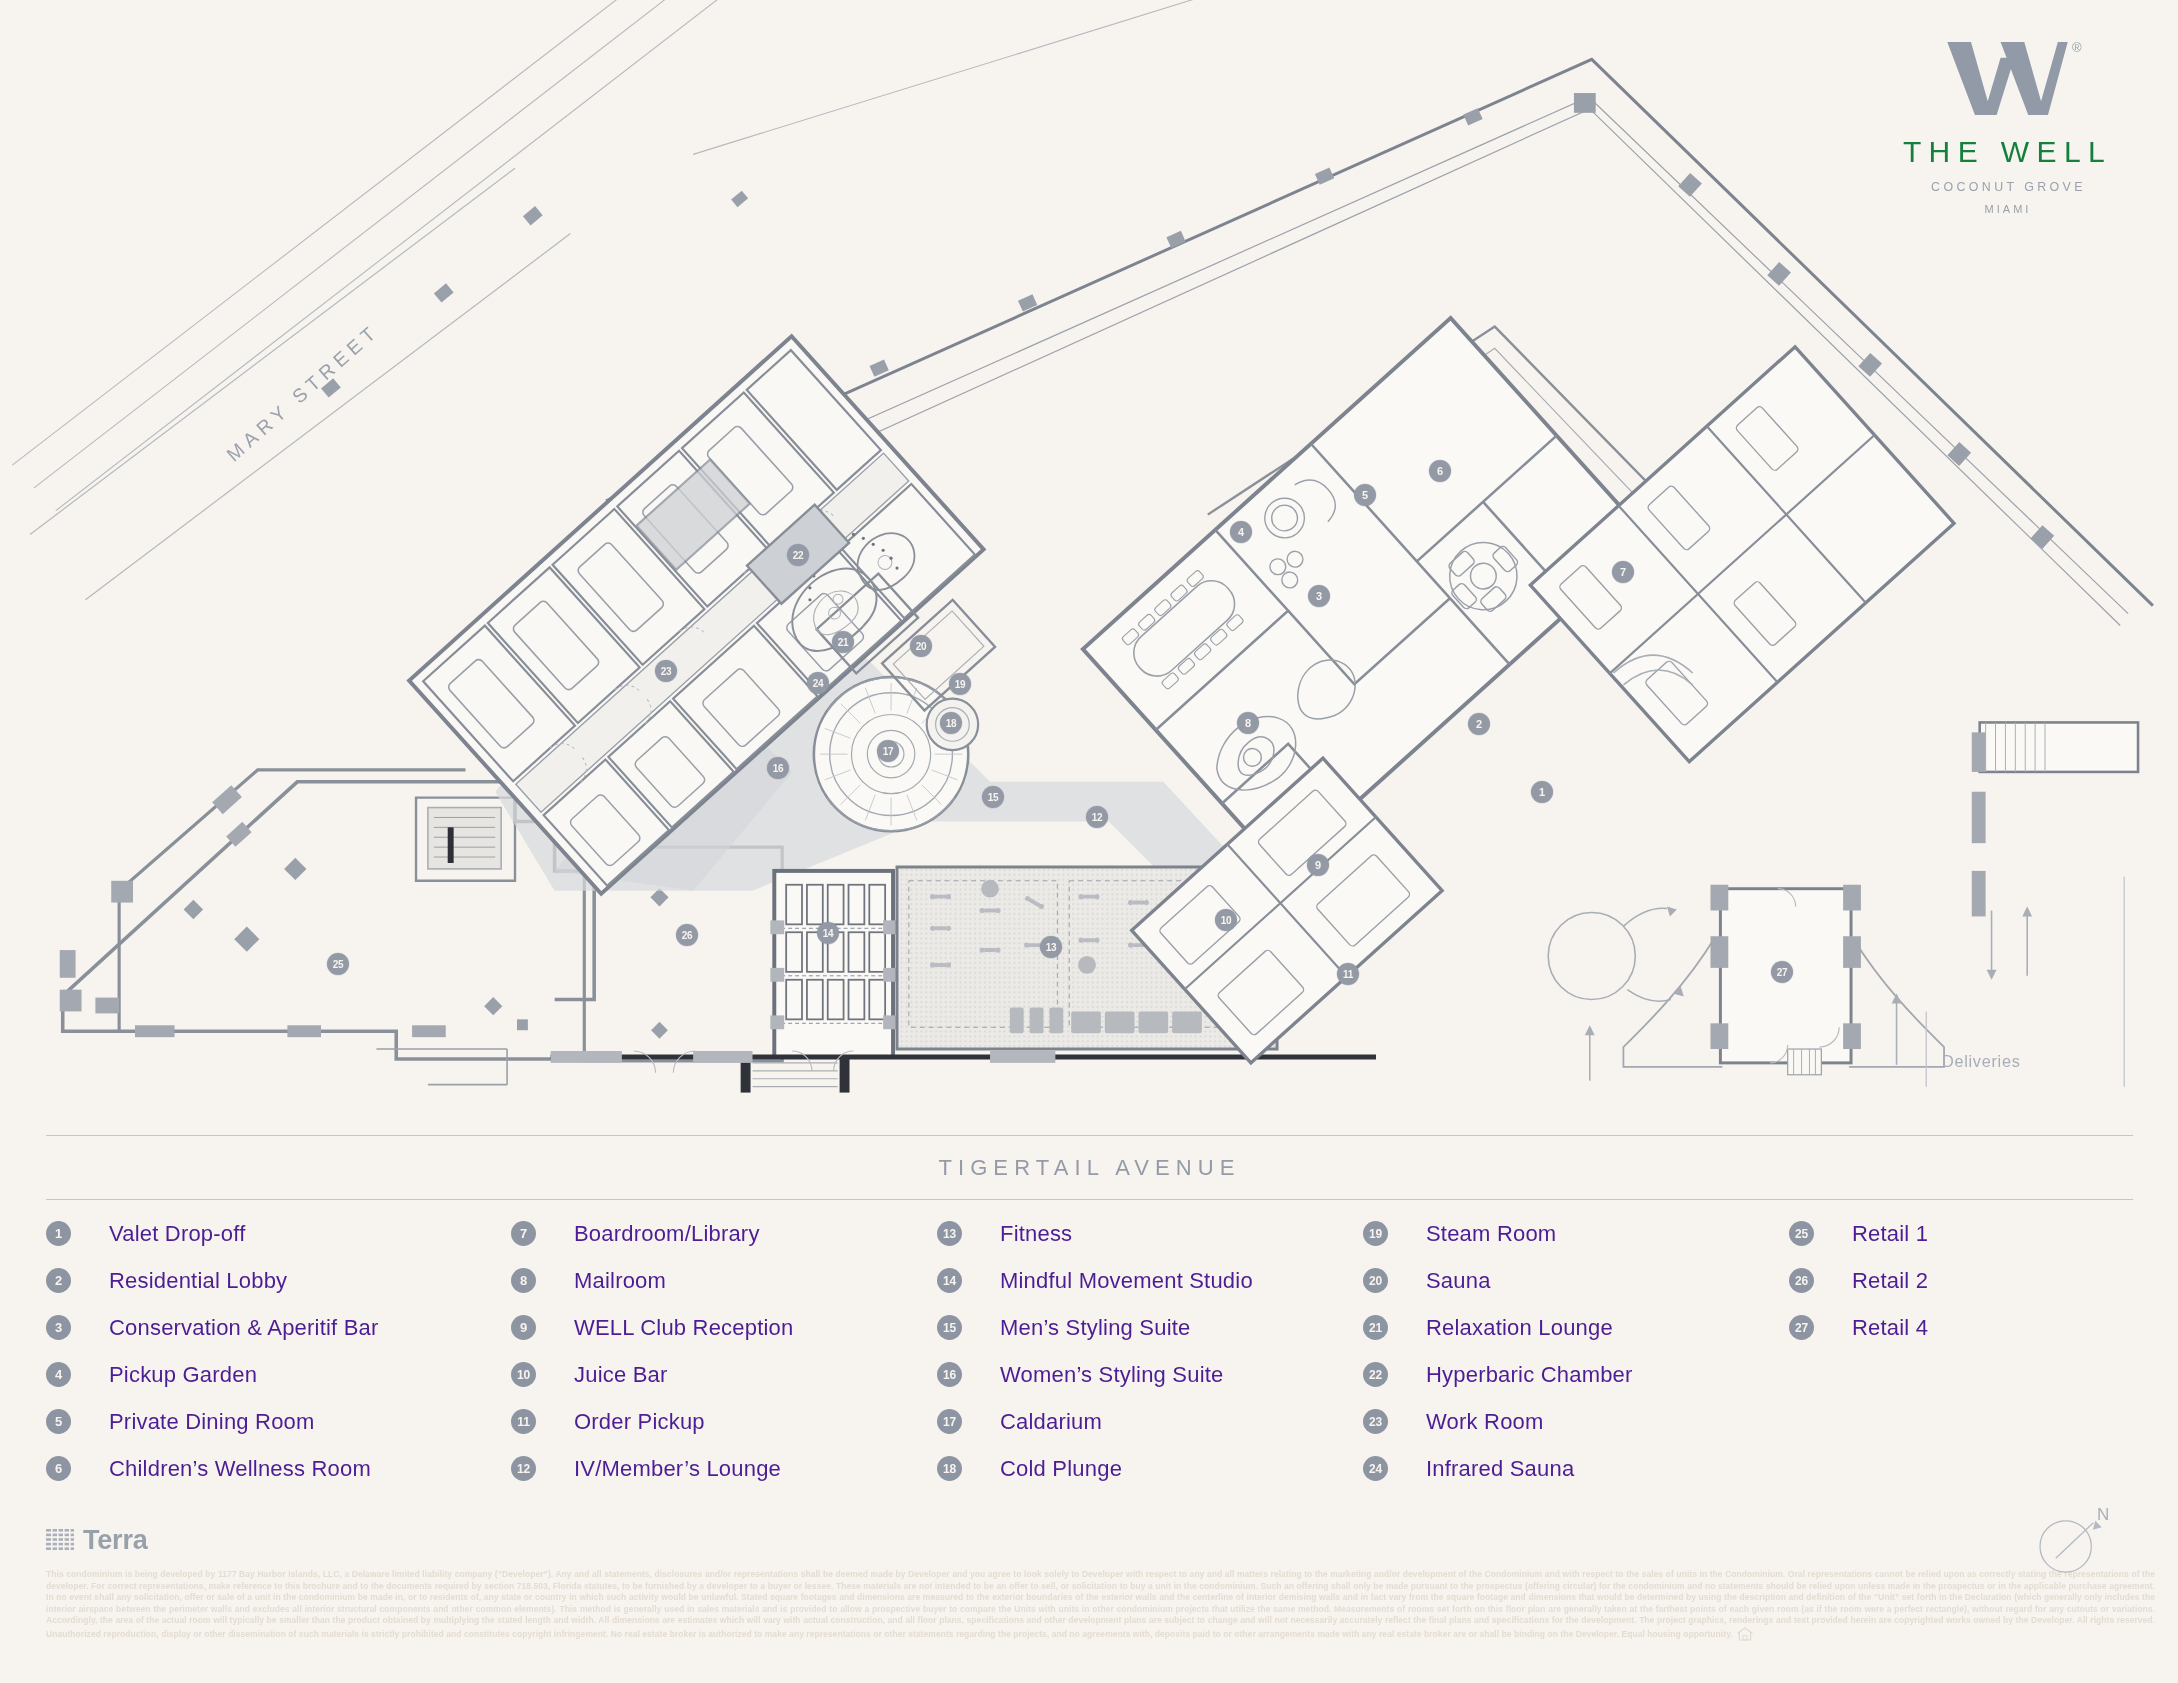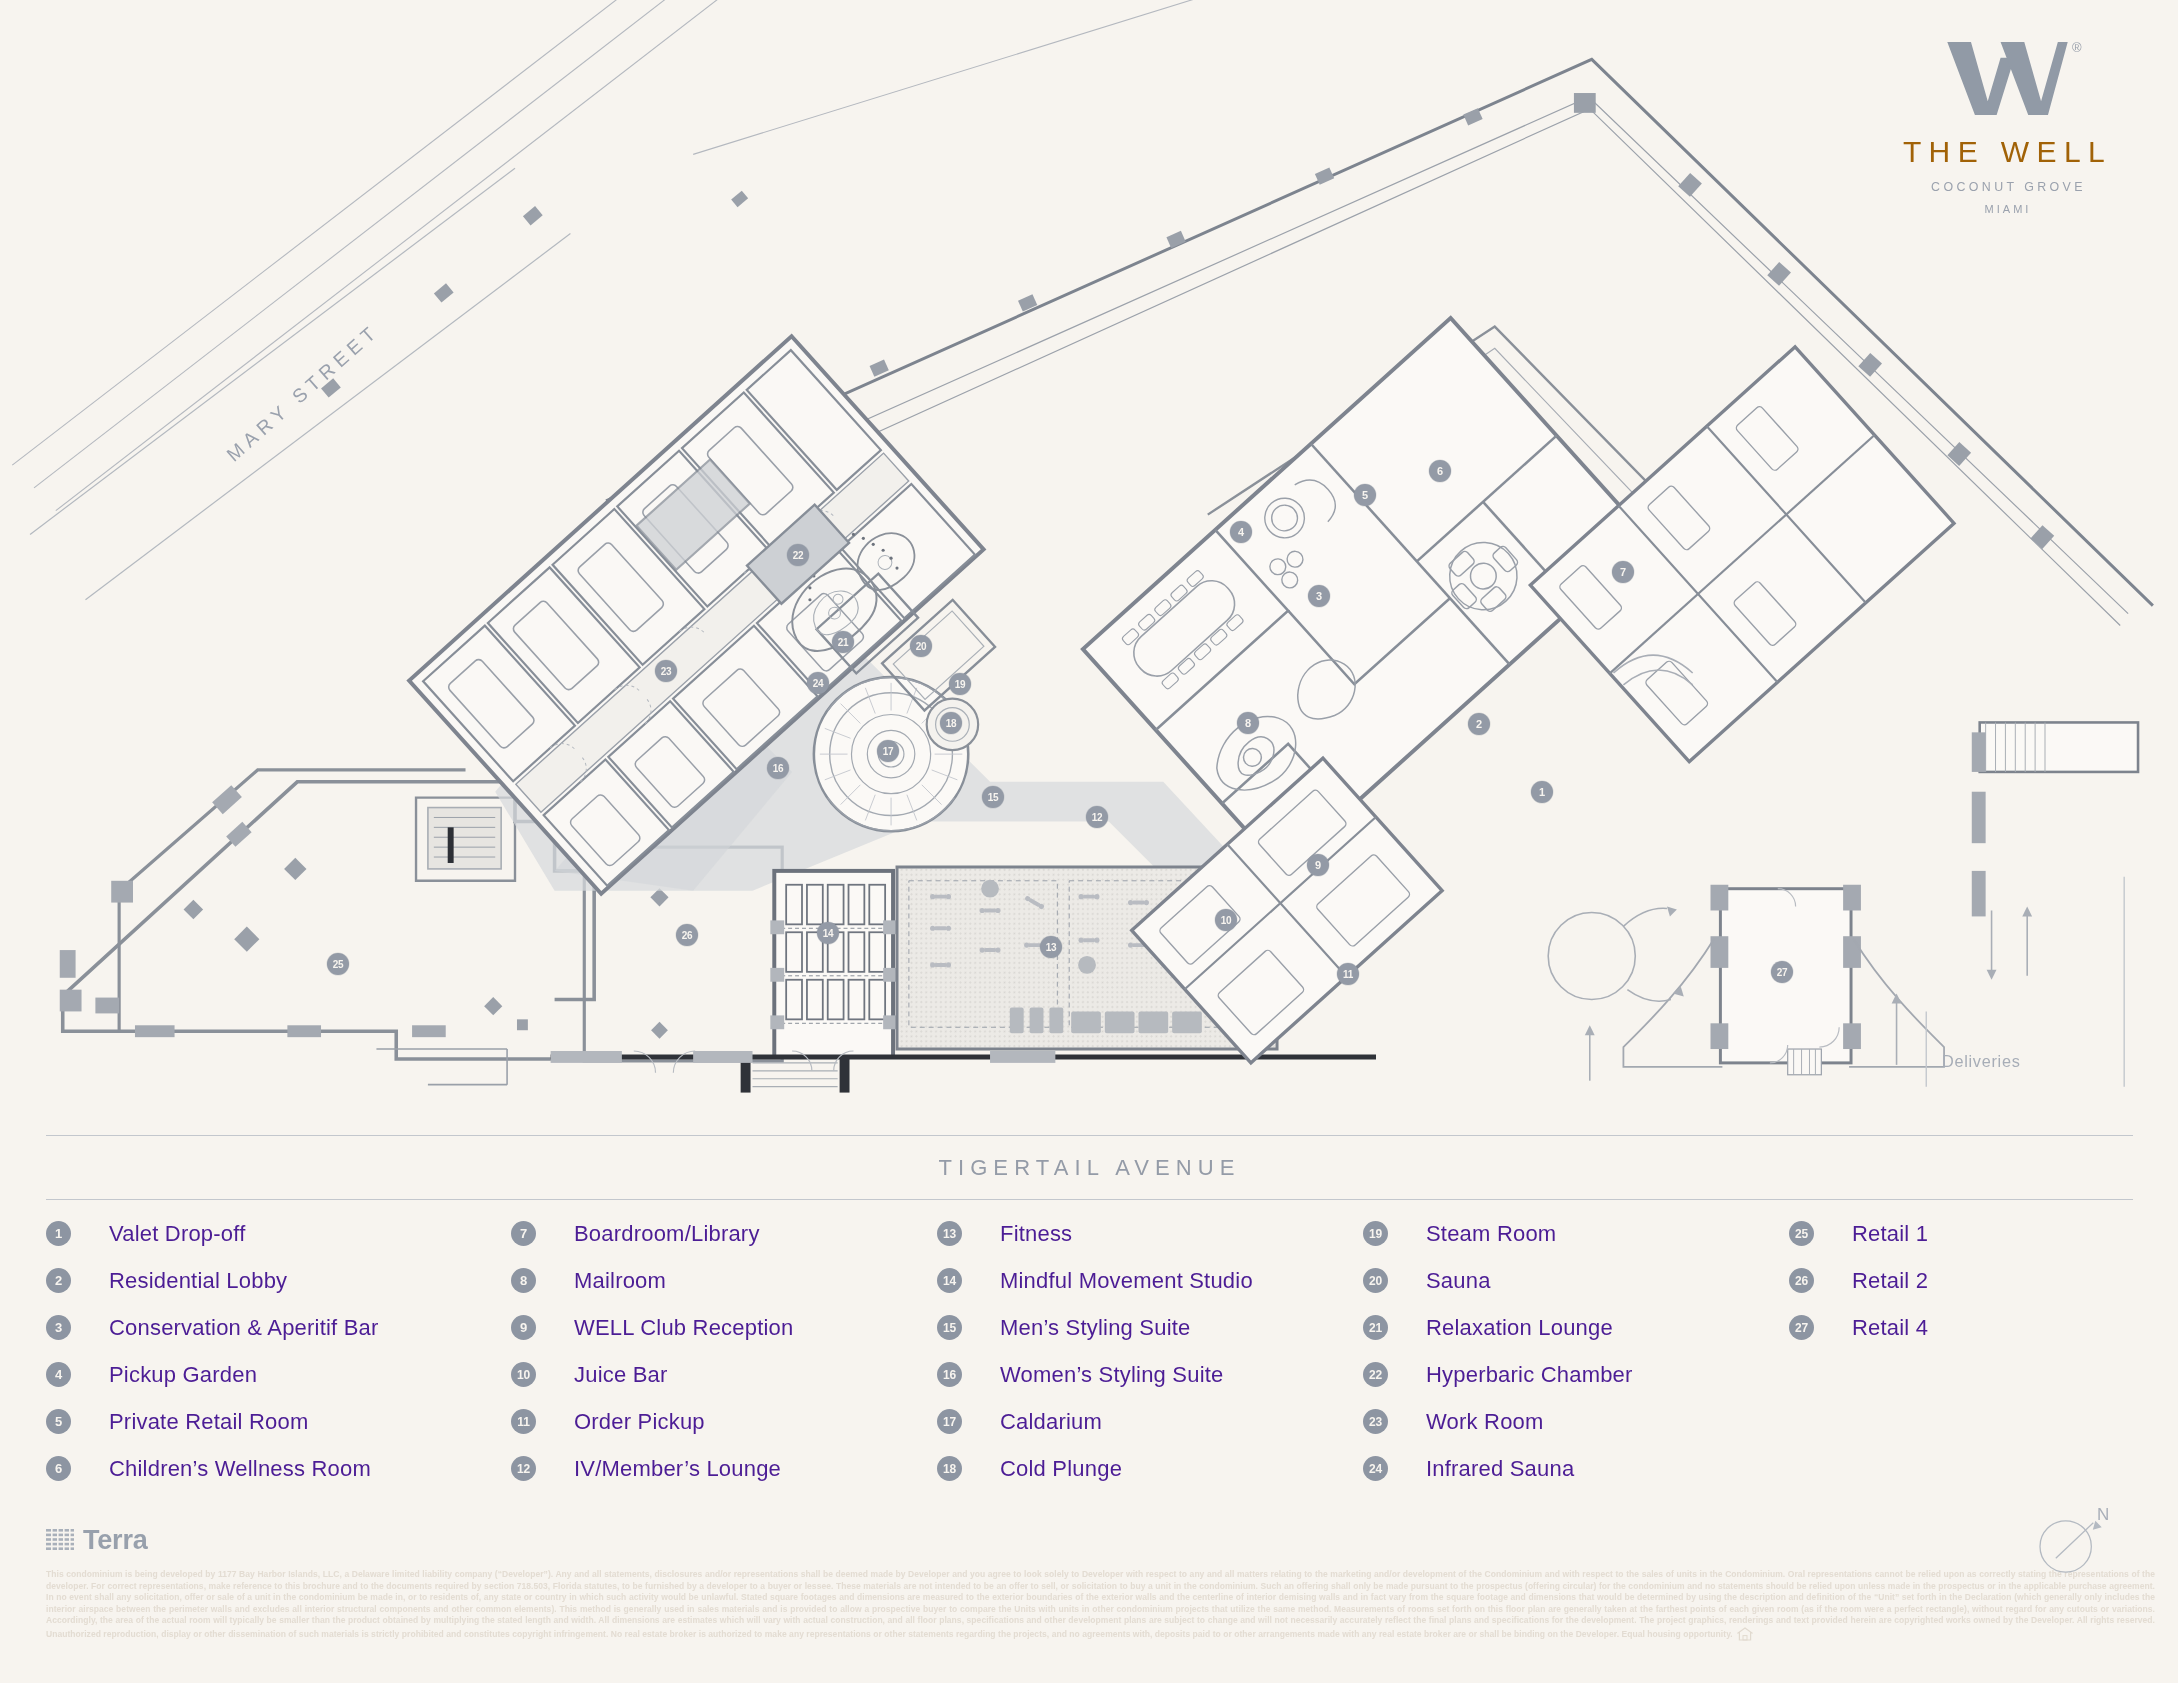--- a/index.html
+++ b/index.html
@@ -54,21 +54,21 @@
   #brand .reg {
     position: absolute;
     right: -12px;
     top: 0px;
     font-size: 13px;
     color: #9aa1ac;
   }
   #brand .name {
     font-size: 30px;
     letter-spacing: 7.4px;
-    color: #a16207;
+    color: #15803d;
     font-weight: 400;
     margin-left: 1px;
   }
   #brand .sub1 {
     font-size: 12.4px;
     letter-spacing: 3.4px;
     color: #9aa1ad;
     margin-top: 11px;
     margin-left: 3px;
   }
@@ -812,21 +812,21 @@
         <div class="legend-item">
           <span class="legend-num">3</span>
           <span class="legend-label">Conservation &amp; Aperitif Bar</span>
         </div>
         <div class="legend-item">
           <span class="legend-num">4</span>
           <span class="legend-label">Pickup Garden</span>
         </div>
         <div class="legend-item">
           <span class="legend-num">5</span>
-          <span class="legend-label">Private Retail Room</span>
+          <span class="legend-label">Private Dining Room</span>
         </div>
         <div class="legend-item">
           <span class="legend-num">6</span>
           <span class="legend-label">Children’s Wellness Room</span>
         </div>
       </div>
       <div class="legend-col c2">
         <div class="legend-item">
           <span class="legend-num">7</span>
           <span class="legend-label">Boardroom/Library</span>

